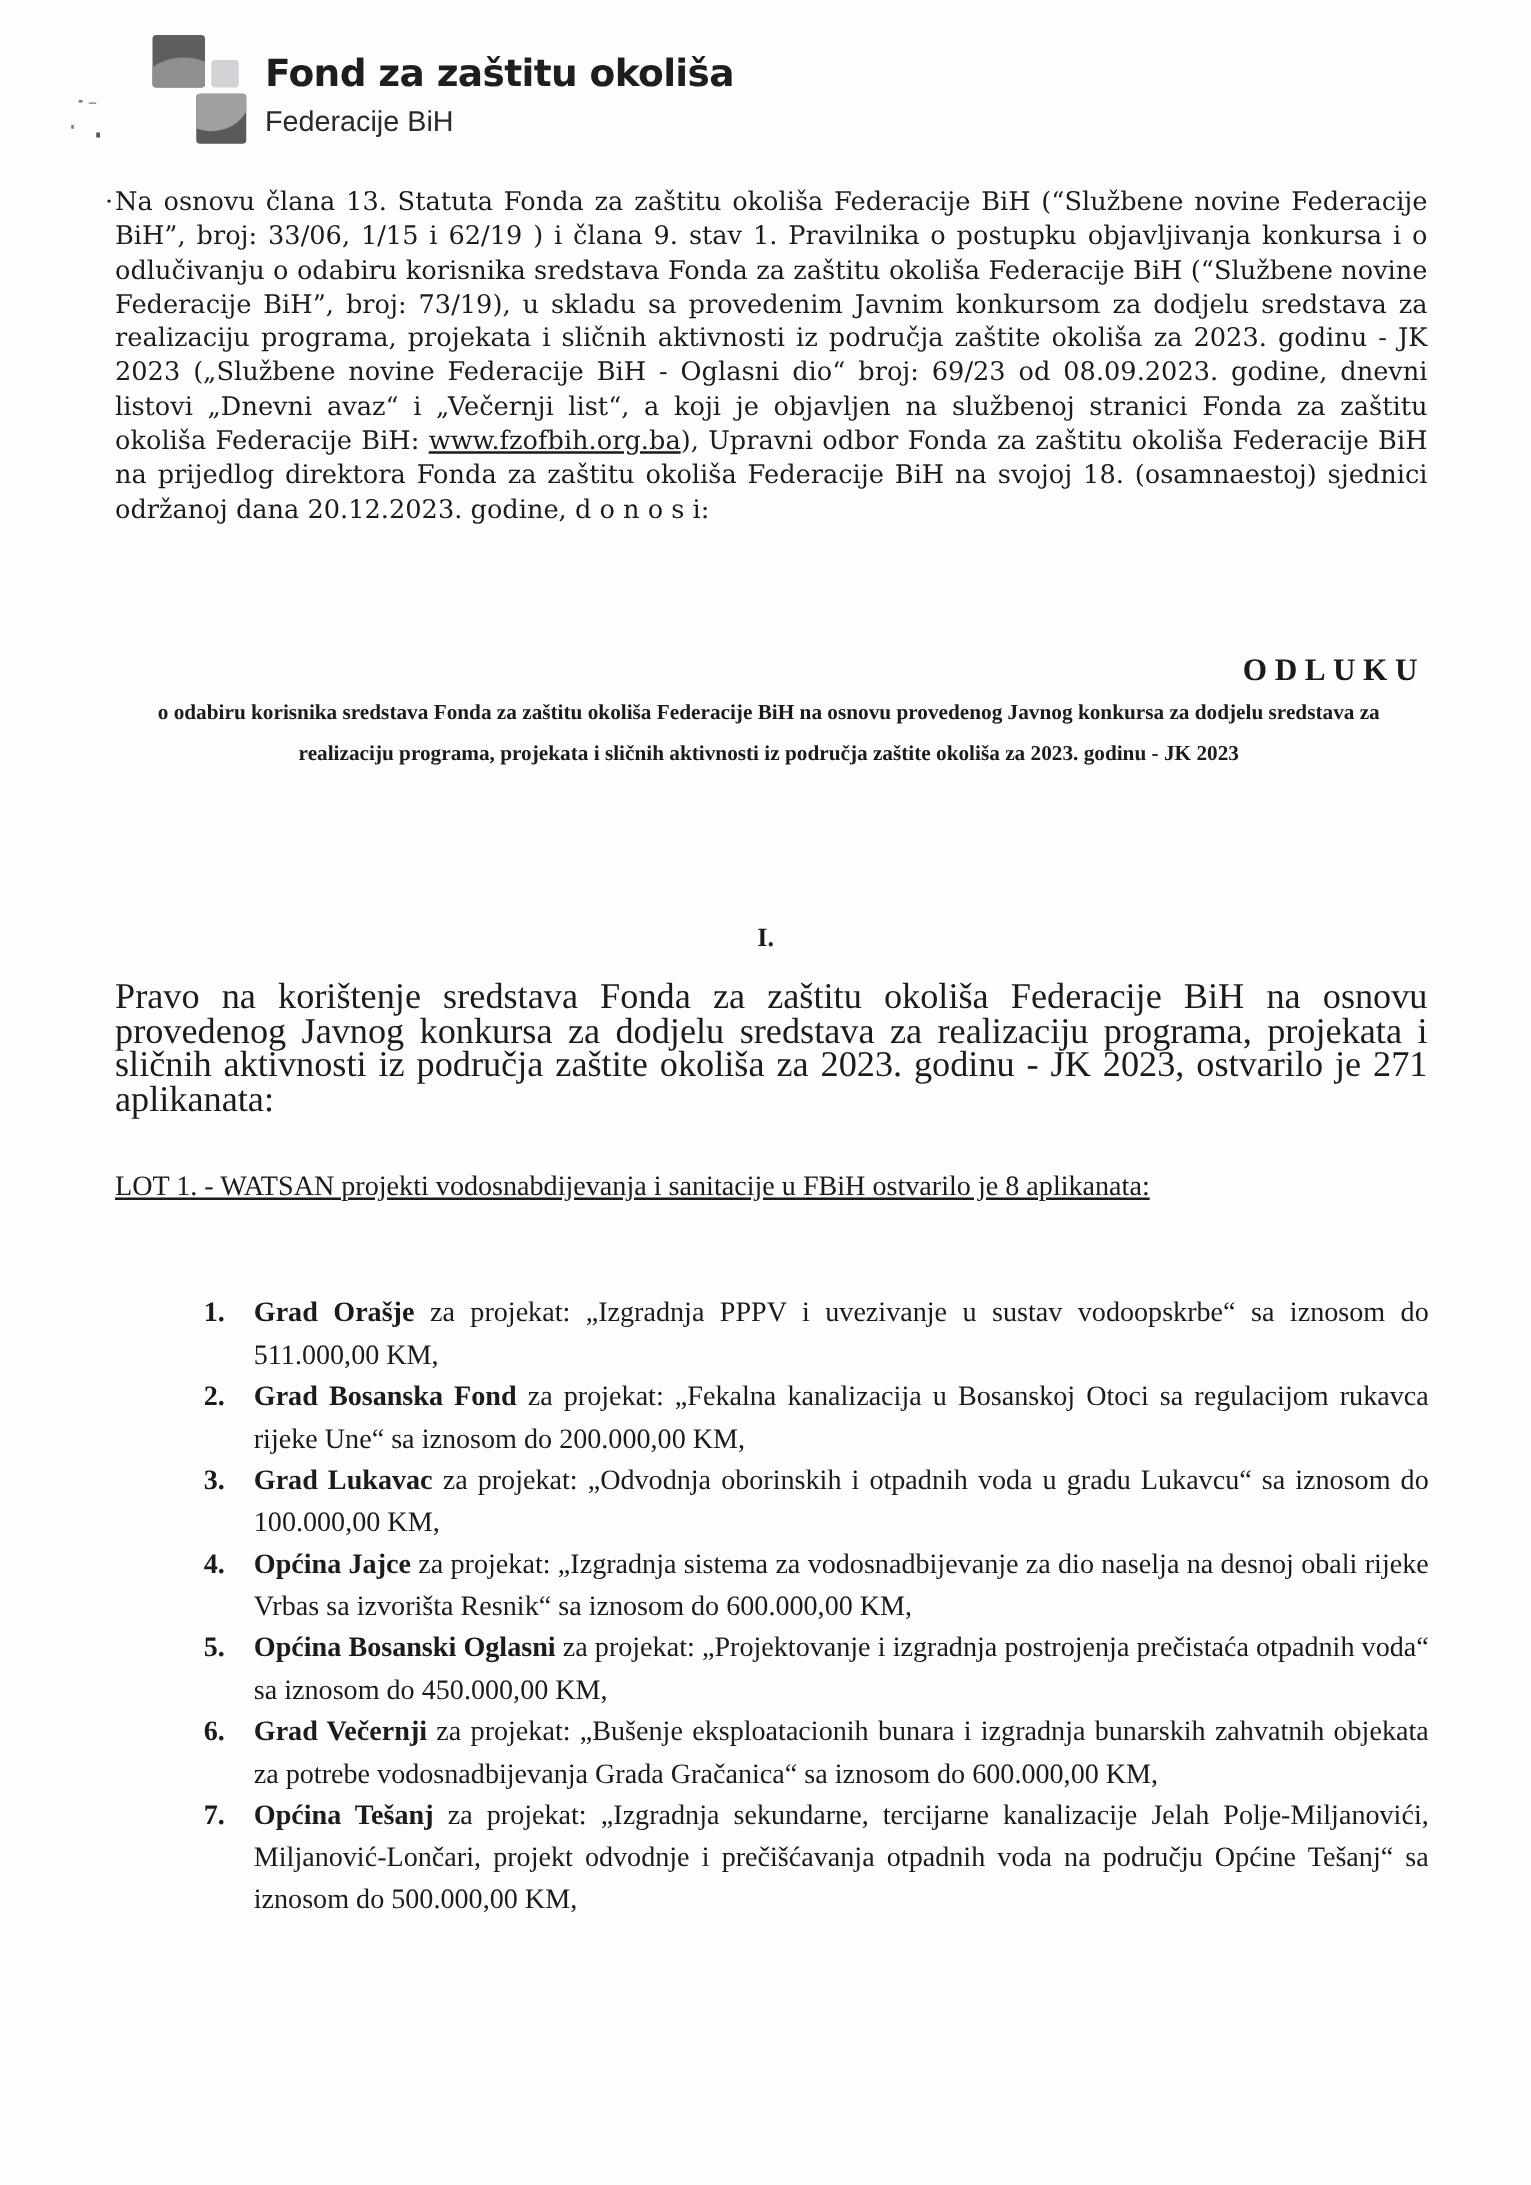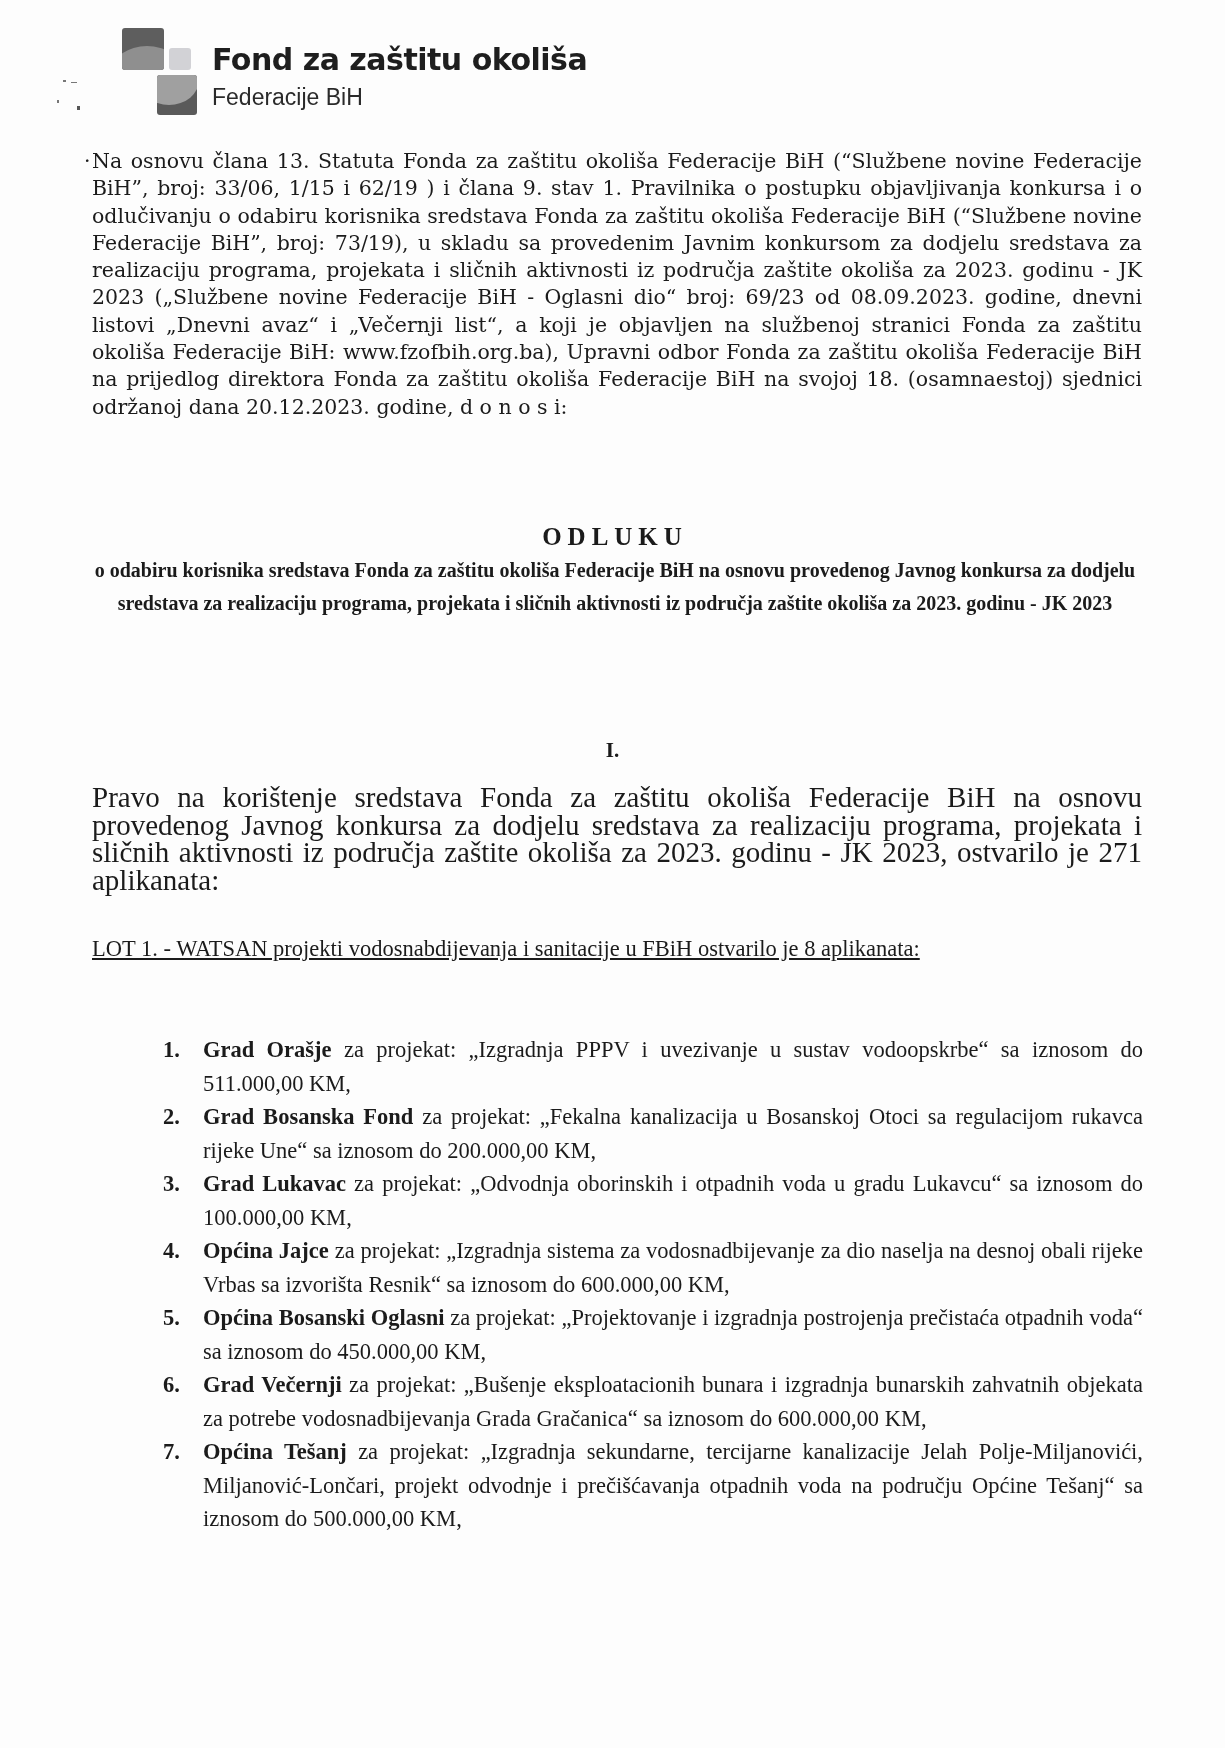--- a/index.html
+++ b/index.html
@@ -16,25 +16,25 @@
     .sq3::after { content: ""; position: absolute; left: -18px; top: -20px; width: 60px; height: 50px; border-radius: 50%; background: #a0a0a0; }
     .logo-title { position: absolute; left: 90px; top: 14px; font-family: "DejaVu Sans", sans-serif; font-weight: bold; font-size: 30px; letter-spacing: -0.5px; color: #1e1e1e; white-space: nowrap; }
     .logo-sub { position: absolute; left: 90px; top: 56px; font-family: Liberation Sans, sans-serif; font-size: 23px; color: #2a2a2a; white-space: nowrap; }
     .specks { position: absolute; left: 55px; top: 80px; width: 40px; height: 40px; }
     .specks span { position: absolute; width: 3px; height: 2px; background: #777; }
 
     
     .serif { font-family: "DejaVu Serif", "Liberation Serif", serif; }
     .intro { position: absolute; left: 92px; top: 148px; width: 1050px; font-size: 20.5px; line-height: 27.3px; text-align: justify; }
     .intro .bullet { position: absolute; left: -8px; top: 0; }
-    .intro a { color: #1b1b1b; }
+    .intro a { color: #1b1b1b; text-decoration: underline; }
 
     .title-block { position: absolute; left: 90px; top: 520px; width: 1050px; text-align: center; font-family: "Liberation Serif", serif; font-weight: bold; }
-    .odluku { font-size: 25px; letter-spacing: 6px; line-height: 34px; }
-    .subtitle { font-size: 20px; line-height: 32.5px; }
+    .odluku { font-size: 25px; letter-spacing: 6px; line-height: 34px; text-align: right; }
+    .subtitle { font-size: 17px; line-height: 32.5px; }
 
     .roman { position: absolute; left: 0; width: 1225px; top: 738px; text-align: center; font-family: "Liberation Serif", serif; font-weight: bold; font-size: 21px; }
 
     .para { position: absolute; left: 92px; top: 784px; width: 1050px; font-family: "Liberation Serif", serif; font-size: 29px; line-height: 27.5px; text-align: justify; }
 
     .lot { position: absolute; left: 92px; top: 933px; width: 1050px; font-family: "Liberation Serif", serif; font-weight: normal; font-size: 22.5px; line-height: 32px; text-decoration: underline; text-align: justify; }
 
     .list { position: absolute; left: 163px; top: 1033px; width: 980px; margin: 0; padding: 0; list-style: none; font-family: "Liberation Serif", serif; font-size: 22.5px; line-height: 33.5px; }
     .list li { position: relative; padding-left: 40px; text-align: justify; }
     .list .num { position: absolute; left: 0; top: 0; font-weight: bold; }

